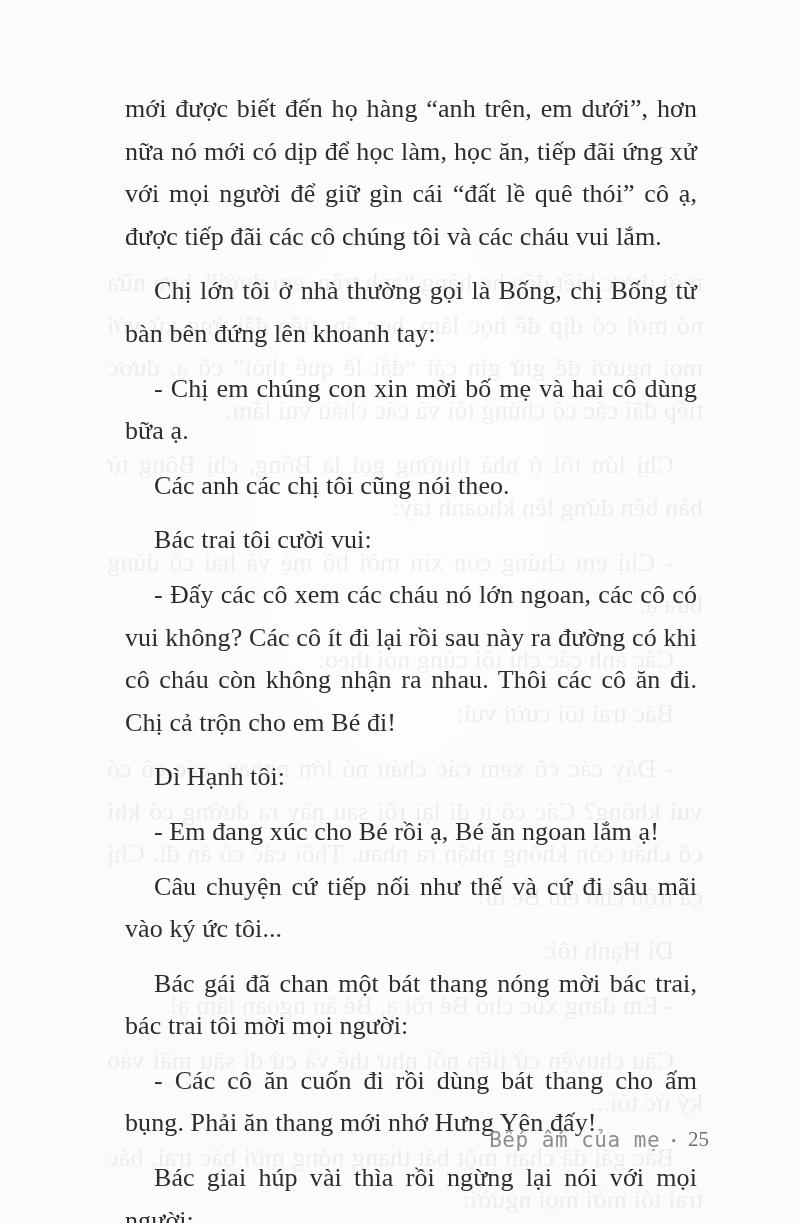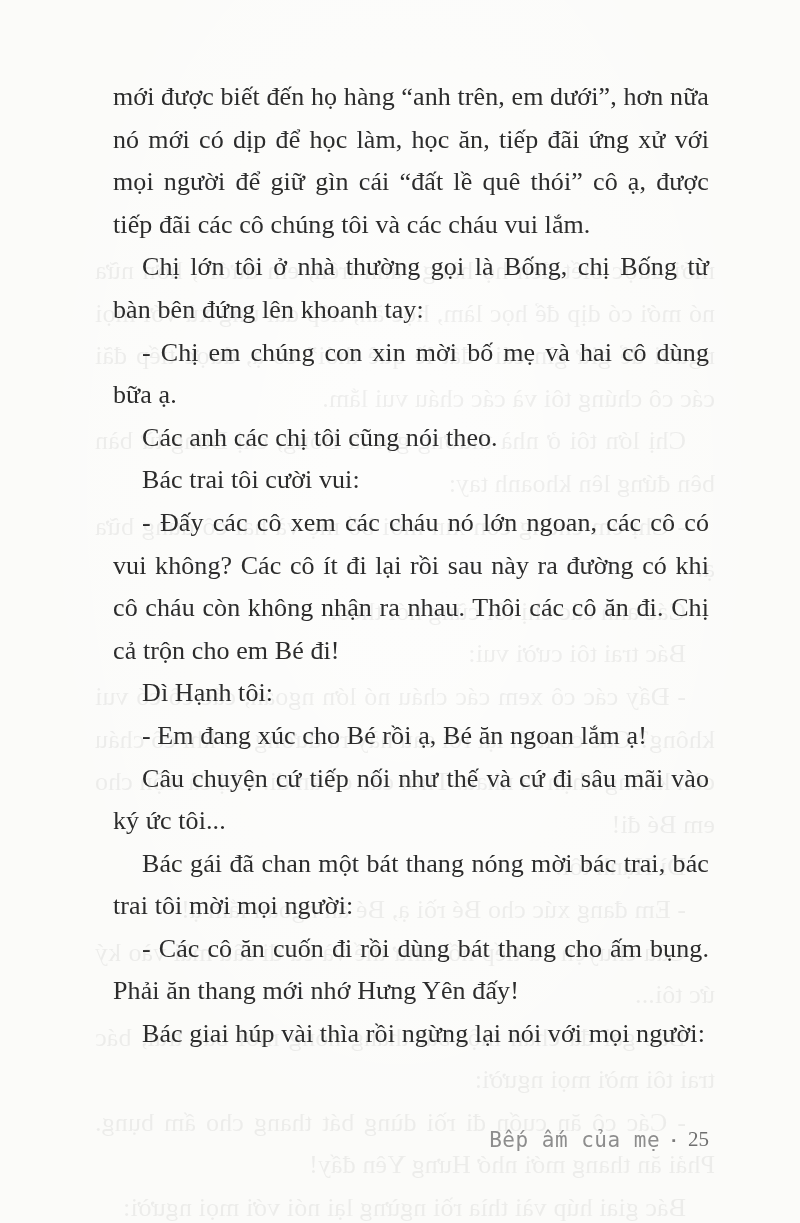--- a/index.html
+++ b/index.html
@@ -27,21 +27,21 @@
     left: 113px;
     top: 76px;
     width: 596px;
     color: #2c2c2c;
     font-size: 26px;
     line-height: 42.6px;
     text-align: justify;
     letter-spacing: 0.1px;
   }
   .text-block p {
-    margin: 0;
+    margin: 12px;
     padding: 0;
     text-indent: 29px;
   }
   .text-block p.no-indent {
     text-indent: 0;
   }
   
   .bleed {
     position: absolute;
     left: 95px;

